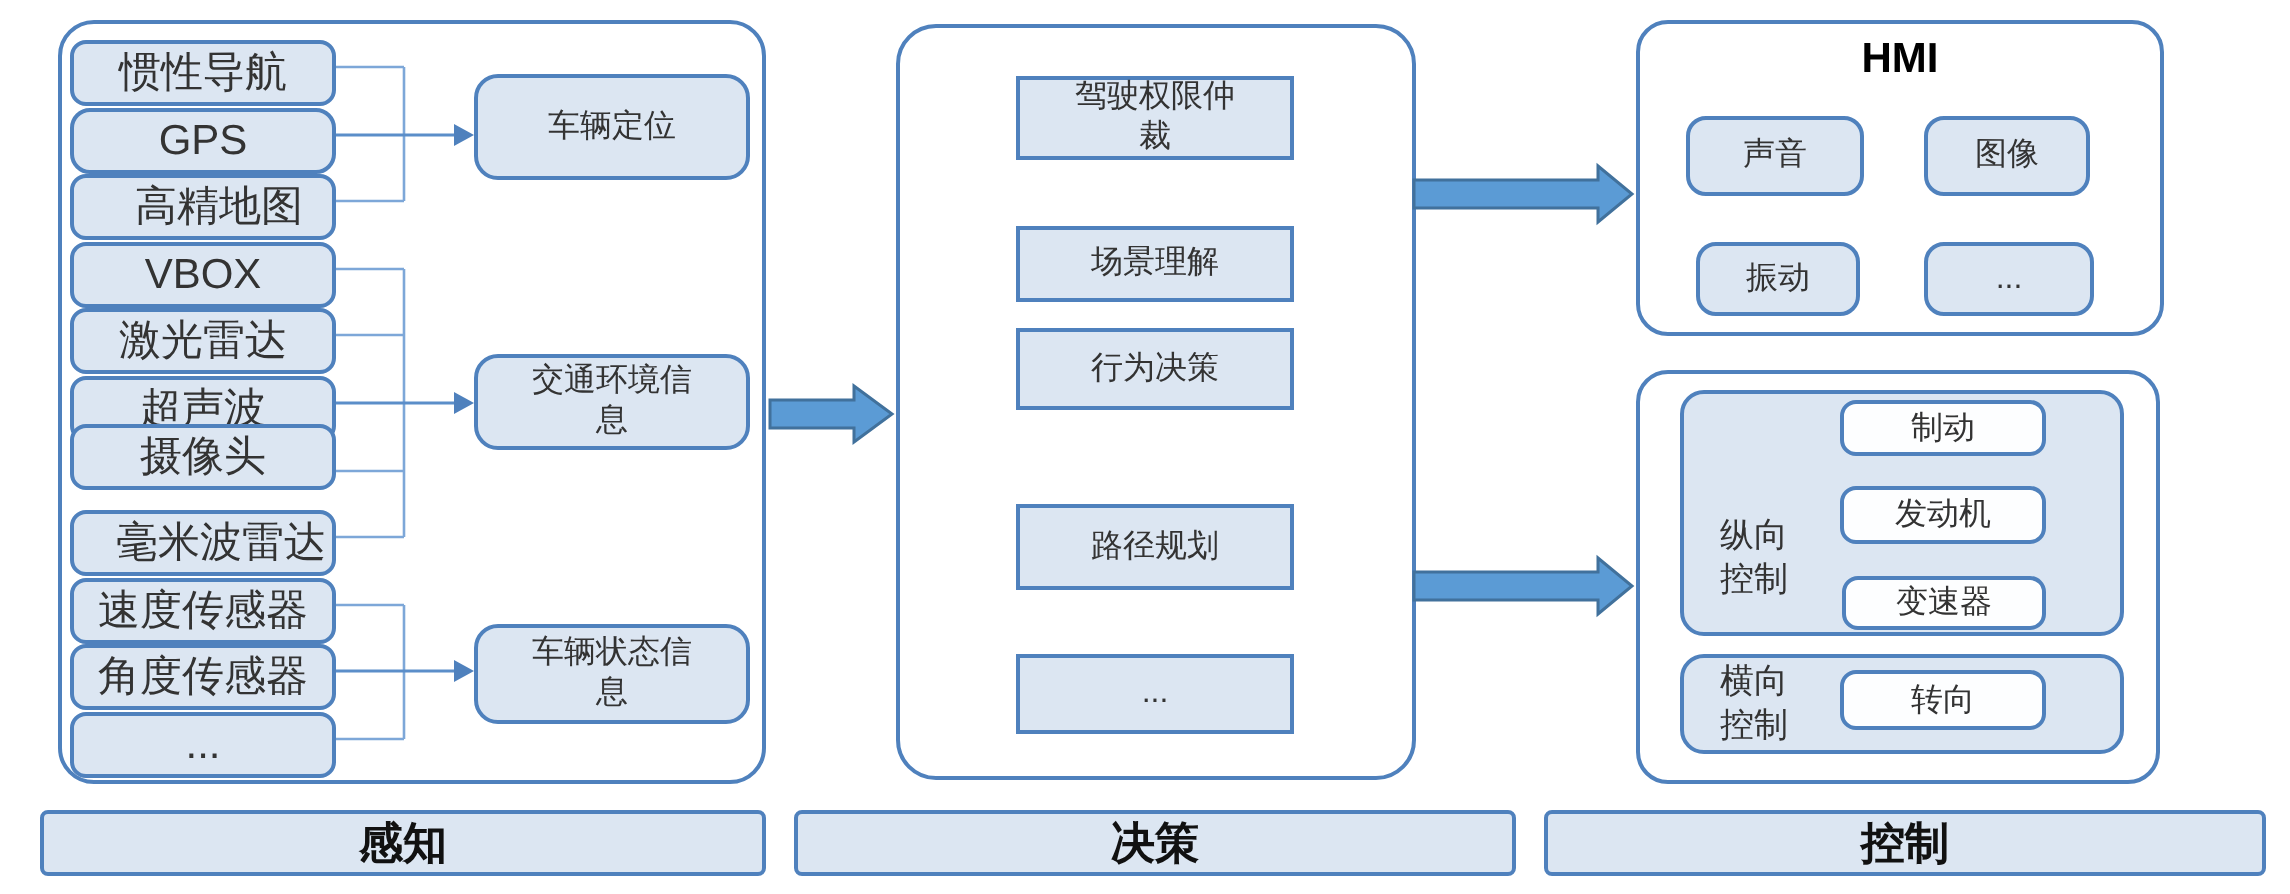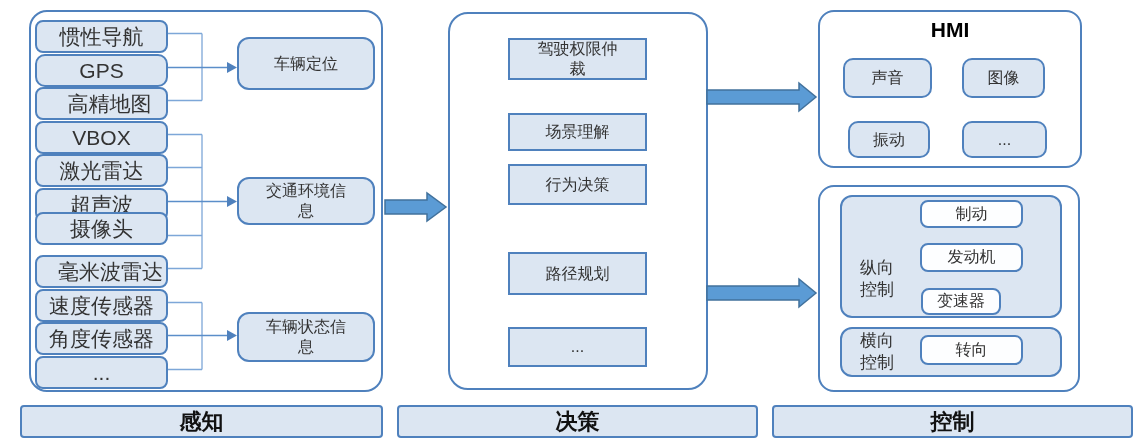--- a/index.html
+++ b/index.html
@@ -85,21 +85,21 @@
   <div class="abs box hmi-item" style="left:843px; top:58px; width:89px; height:40px;">声音</div>
   <div class="abs box hmi-item" style="left:962px; top:58px; width:83px; height:40px;">图像</div>
   <div class="abs box hmi-item" style="left:848px; top:121px; width:82px; height:37px;">振动</div>
   <div class="abs box hmi-item" style="left:962px; top:121px; width:85px; height:37px;">...</div>
 
   <div class="abs grp" style="left:840px; top:195px; width:222px; height:123px;"></div>
   <div class="abs grp-label" style="left:846px; top:234px; width:62px; height:46px;margin-top:22px;">纵向
 控制</div>
   <div class="abs inner" style="left:920px; top:200px; width:103px; height:28px;">制动</div>
   <div class="abs inner" style="left:920px; top:243px; width:103px; height:29px;">发动机</div>
-  <div class="abs inner" style="left:921px; top:288px; width:80px; height:27px;">变速器</div>
+  <div class="abs inner" style="left:921px; top:288px; width:102px; height:27px;">变速器</div>
 
   <div class="abs grp" style="left:840px; top:327px; width:222px; height:50px;"></div>
   <div class="abs grp-label" style="left:846px; top:329px; width:62px; height:46px;">横向
 控制</div>
   <div class="abs inner" style="left:920px; top:335px; width:103px; height:30px;">转向</div>
 
   <div class="abs bar" style="left:20px; width:363px;">感知</div>
   <div class="abs bar" style="left:397px; width:361px;">决策</div>
   <div class="abs bar" style="left:772px; width:361px;">控制</div>
 

